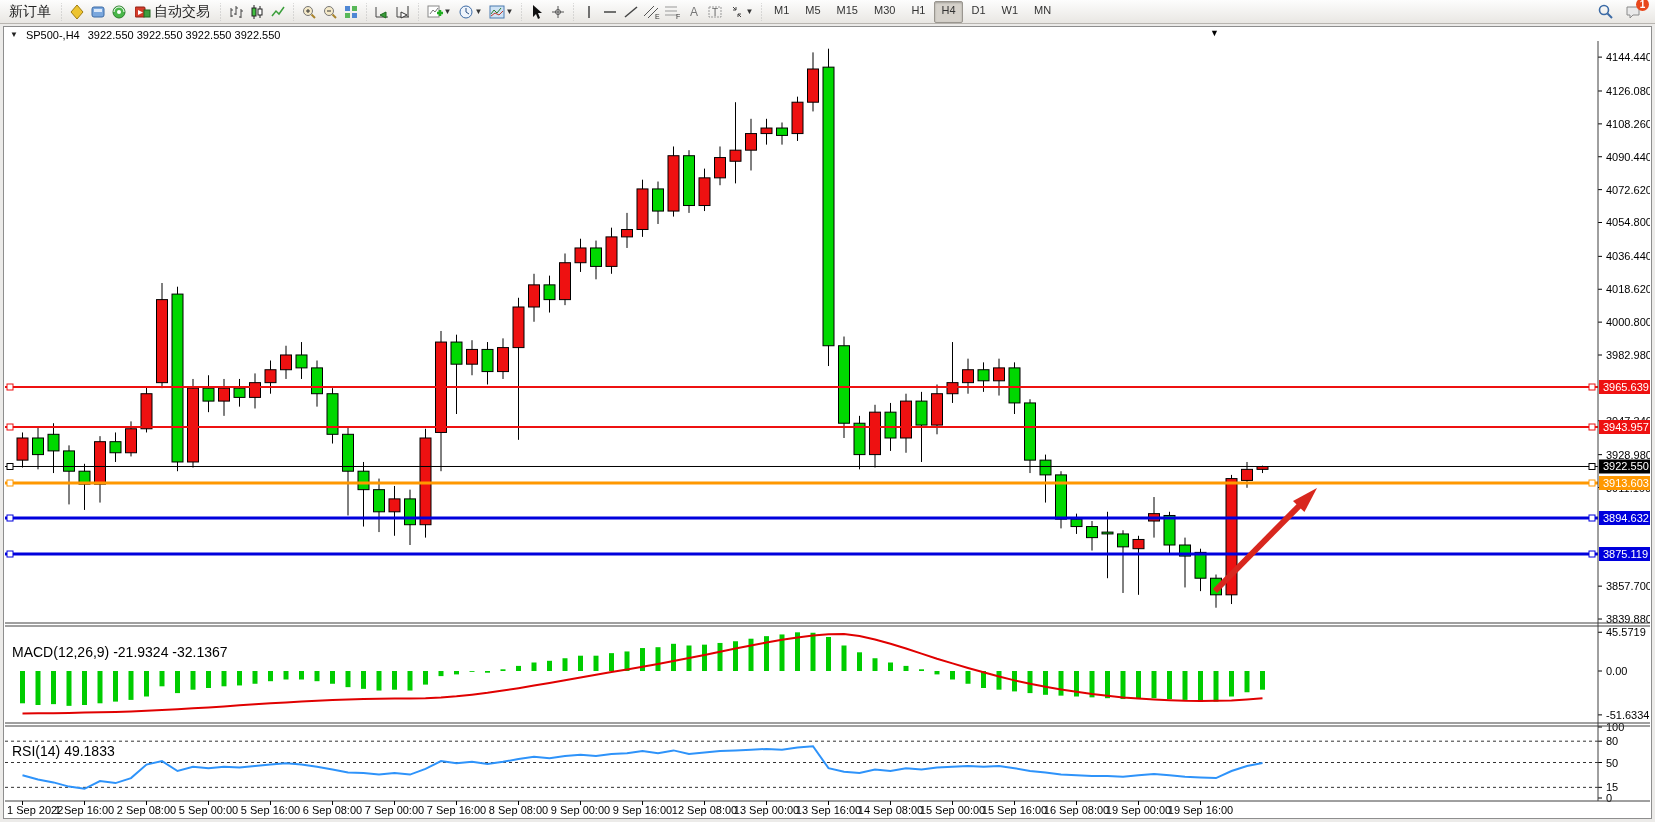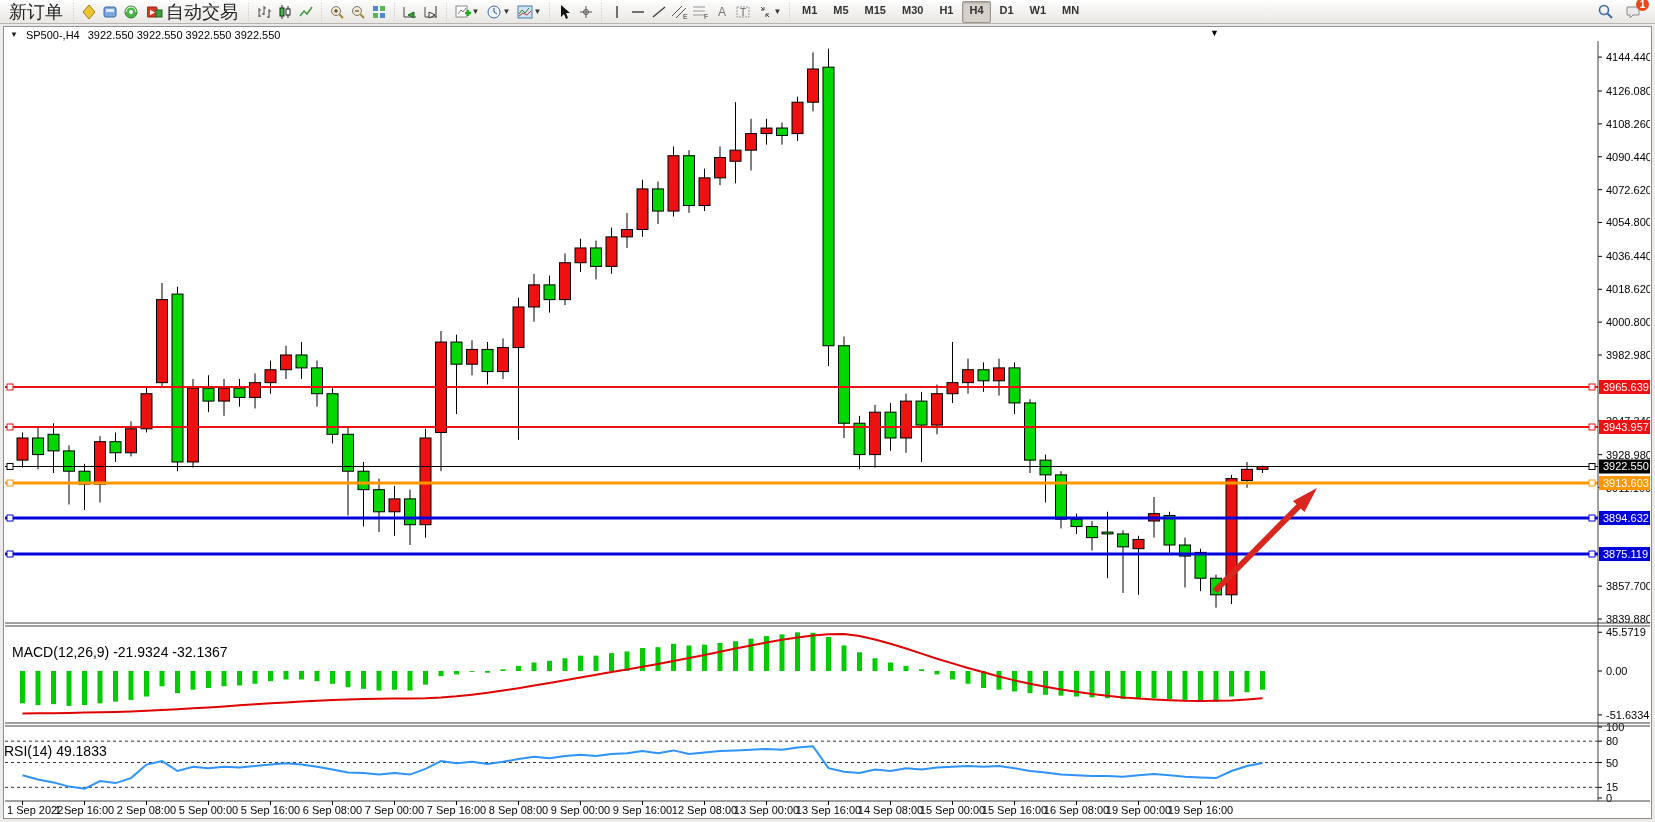--- a/index.html
+++ b/index.html
@@ -1,21 +1,21 @@
 <!DOCTYPE html>
 <html><head>
 <meta charset="utf-8">
 <style>
   html,body{margin:0;padding:0;width:1655px;height:822px;overflow:hidden;
     font-family:"Liberation Sans",sans-serif;background:#ecebe9;}
   .toolbar{position:absolute;left:0;top:0;width:1655px;height:24px;
     background:linear-gradient(#fdfdfd,#e9e7e3);border-bottom:1px solid #b8b5b0;
     display:flex;align-items:center;padding:0 4px;box-sizing:border-box;gap:1px;}
   .tb-btn{display:flex;align-items:center;gap:3px;padding:1px 4px;height:20px;
-    border:1px solid transparent;border-radius:2px;font-size:18px;color:#222;cursor:default;}
+    border:1px solid transparent;border-radius:2px;font-size:14px;color:#222;cursor:default;}
   .tb-sep{width:5px;height:18px;margin:0 2px;
     background:radial-gradient(circle,#bbb 1px,transparent 1px);background-size:3px 3px;background-position:center;}
   .tb-ico{width:20px;height:20px;display:flex;align-items:center;justify-content:center;}
   .caret{font-size:8px;color:#333;margin-left:1px;}
   .tf-btn{font-size:11px;color:#333;padding:2px 6px;height:16px;line-height:12px;
     border:1px solid transparent;border-radius:2px;}
   .tf-btn.active{background:#d6d2cb;border:1px solid #9a968f;box-shadow:inset 0 1px 2px rgba(0,0,0,.25);}
   .tb-right{margin-left:auto;display:flex;align-items:center;gap:8px;padding-right:8px;}
   .badge{position:absolute;top:-4px;right:-6px;background:#e8481c;color:#fff;border-radius:8px;
     font-size:10px;min-width:13px;height:13px;line-height:13px;text-align:center;font-weight:bold;}
@@ -198,21 +198,21 @@
       </svg>
   </div>
   <div class="tb-ico" style="width:30px">
     <svg width="16" height="16">
         <path d="M4 3l3 3M7 6l-3 0M7 6l0-3" stroke="#444" fill="none"></path>
         <path d="M12 13l-3-3M9 10l3 0M9 10l0 3" stroke="#444" fill="none"></path>
       </svg>
     <span class="caret">▼</span>
   </div>
   <div class="tb-sep"></div>
-  <div id="tf-box" style="display:flex;gap:2px;font-weight:bold;">
+  <div id="tf-box" style="display:flex;gap:2px;">
       <div class="tf-btn">M1</div>
       <div class="tf-btn">M5</div>
       <div class="tf-btn">M15</div>
       <div class="tf-btn">M30</div>
       <div class="tf-btn">H1</div>
       <div class="tf-btn active">H4</div>
       <div class="tf-btn">D1</div>
       <div class="tf-btn">W1</div>
       <div class="tf-btn">MN</div>
     </div>
@@ -639,14 +639,14 @@
       <line x1="1133.5" y1="760" x2="1133.5" y2="764" stroke="#000"></line>
       <text x="1133.5" y="773" font-size="11" fill="#000" text-anchor="middle">19 Sep 00:00</text>
       <line x1="1195.5" y1="760" x2="1195.5" y2="764" stroke="#000"></line>
       <text x="1195.5" y="773" font-size="11" fill="#000" text-anchor="middle">19 Sep 16:00</text>
       <g>
         <line x1="1210" y1="550" x2="1295" y2="464" stroke="#d8271e" stroke-width="6"></line>
         <polygon points="1312,447 1299.4,471.1 1288,459.9" fill="#d8271e"></polygon>
       </g>
     </svg>
   <div class="ind-label" style="left:8px;top:617px;"><span>MACD(12,26,9)</span> <span>-21.9324 -32.1367</span></div>
-  <div class="ind-label" style="left:0;top:716px;"><span>RSI(14)</span> <span>49.1833</span></div>
+  <div class="ind-label" style="left:8px;top:716px;"><span>RSI(14)</span> <span>49.1833</span></div>
 </div>
 
 </body></html>

